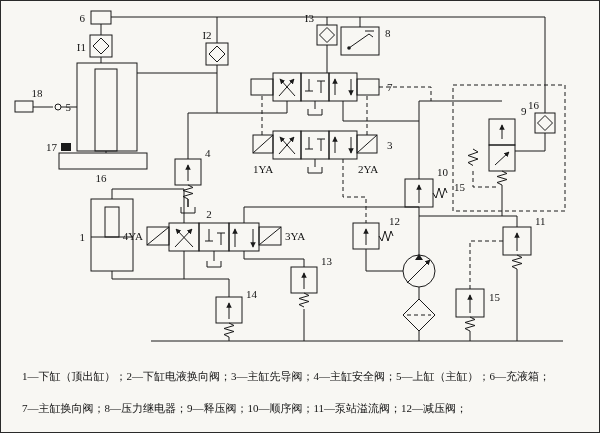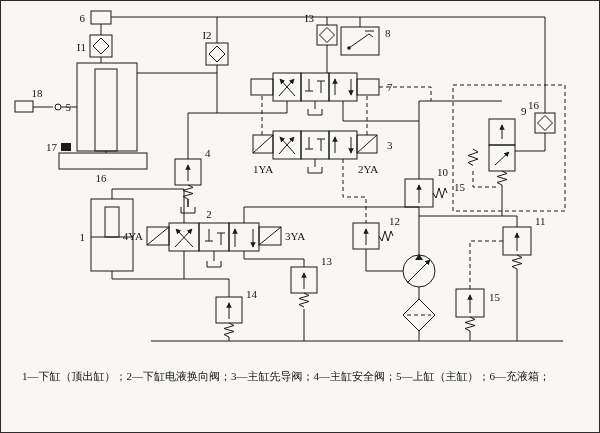--- a/index.html
+++ b/index.html
@@ -280,15 +280,16 @@
   <g>
     <rect class="box" x="455" y="288" width="28" height="28"></rect>
     <path class="pipe" d="M469,312 V294" marker-end="url(#ah)"></path>
     <path class="pipe" d="M469,316 l5,2.5 l-10,3 l10,3 l-10,3 l5,2.5"></path>
     <text x="488" y="300">15</text>
   </g>
 </svg>
 
 <div class="legend">
   <p>1—下缸（顶出缸）；2—下缸电液换向阀；3—主缸先导阀；4—主缸安全阀；5—上缸（主缸）；6—充液箱；</p>
+  <p>7—主缸换向阀；8—压力继电器；9—释压阀；10—顺序阀；11—泵站溢流阀；12—减压阀；</p>
 </div>
 
 </div>
 
 </body></html>

